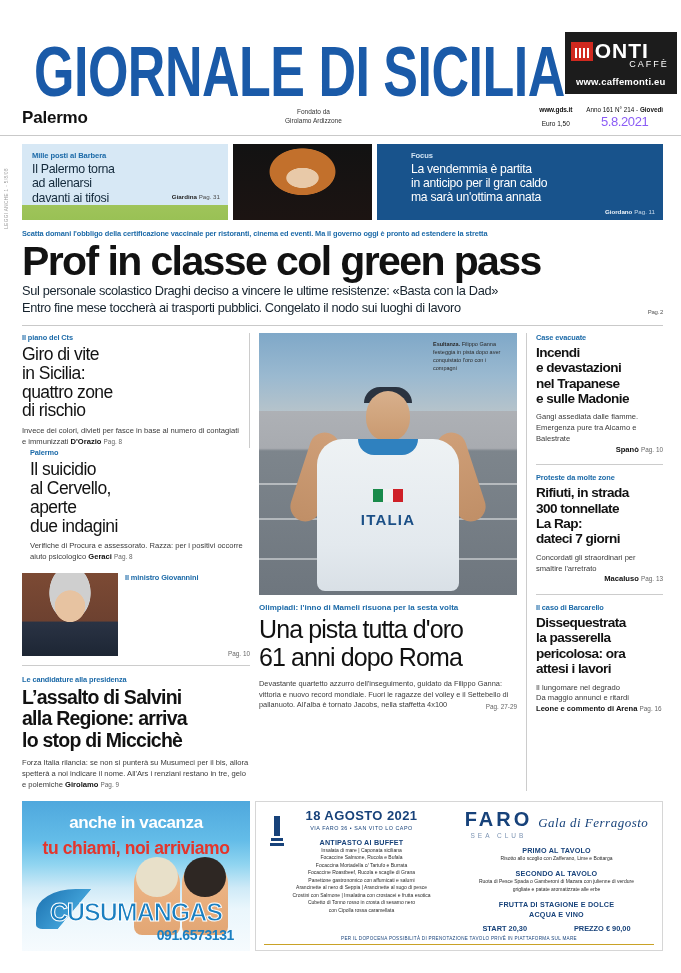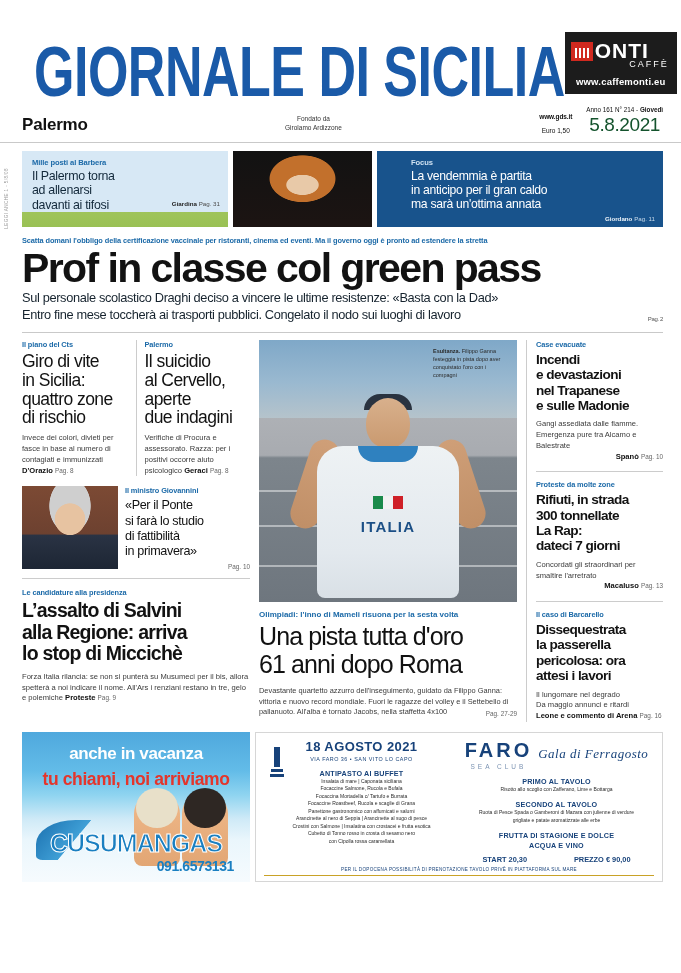--- a/index.html
+++ b/index.html
@@ -67,21 +67,21 @@
     padding: 12px 18px 7px 22px;
     border-bottom: 1.5px solid #c9c9c9;
   }
   .edition { font-size: 17px; font-weight: 700; color: #111; letter-spacing: -.2px; }
   .founded { font-size: 6.5px; color: #333; line-height: 1.5; text-align: center; flex: 1; margin-bottom: 2px; }
   .pricecol { text-align: center; font-size: 6.5px; color: #111; margin-right: 14px; margin-bottom: 1px; }
   .pricecol .www { font-weight: 700; display: block; margin-bottom: 7px; letter-spacing: -.1px; }
   .datecol { text-align: center; margin-bottom: -1px; }
   .datecol .annorow { font-size: 6.3px; color: #111; margin-bottom: 1px; }
   .datecol .annorow b { font-weight: 700; }
-  .datecol .bigdate { font-size: 19px; font-weight: 400; color: #14532d; letter-spacing: -.4px; }
+  .datecol .bigdate { font-size: 13px; font-weight: 400; color: #8b5cf6; letter-spacing: -.4px; }
 
   
   .teasers { display: flex; gap: 5px; padding: 8px 18px 0 22px; }
   .teaser { position: relative; height: 76px; overflow: hidden; display: flex; flex-direction: column; }
   .t1 { flex: 0 0 206px; background: #d7e8f5; }
   .t2 { flex: 0 0 139px; background: #bcd9ea; }
   .t3 { flex: 1 1 auto; background: #18538c; padding-left: 24px; }
   .t-text { padding: 7px 8px 0 10px; flex: 1 1 auto; position: relative; }
   .t-kicker { font-size: 7.6px; font-weight: 700; color: #1c6aa8; margin-bottom: 2px; letter-spacing: -.1px; }
   .t3 .t-kicker { color: #cfe2f2; }
@@ -365,21 +365,21 @@
       <span>Entro fine mese toccherà ai trasporti pubblici. Congelato il nodo sui luoghi di lavoro</span>
       <span class="pg">Pag. 2</span>
     </div>
   </div>
   <div class="rule"></div>
 
   <div class="grid">
 
     <div class="col-left">
       <div style="flex:1 1 auto;">
-        <div style="display:flex;">
+        <div style="display:flex;flex-direction:column;">
           <div class="subcol a">
             <div class="kicker">Il piano del Cts</div>
             <div class="hl hl-22">Giro di vite<br>in Sicilia:<br>quattro zone<br>di rischio</div>
             <div class="body-txt">
               <span>Invece dei colori, divieti per fasce in base al numero di contagiati e immunizzati</span>
               <b>D'Orazio</b>
               <span class="pg">Pag. 8</span>
             </div>
           </div>
           <div class="subcol b">
@@ -390,33 +390,32 @@
               <b>Geraci</b>
               <span class="pg">Pag. 8</span>
             </div>
           </div>
         </div>
 
         <div class="ministro">
           <div class="ministro-photo"></div>
           <div class="ministro-text">
             <div class="kicker">Il ministro Giovannini</div>
-            <div class="hl">«Per il Ponte<br>si farà lo studio<br>di fattibilità<br>in primavera»</div>
             <div class="pg">Pag. 10</div>
           </div>
         </div>
 
         <div class="hrule"></div>
 
         <div class="salvini">
           <div class="kicker">Le candidature alla presidenza</div>
           <div class="hl">L’assalto di Salvini<br>alla Regione: arriva<br>lo stop di Miccichè</div>
           <div class="body-txt">
             <span>Forza Italia rilancia: se non si punterà su Musumeci per il bis, allora spetterà a noi indicare il nome. All'Ars i renziani restano in tre, gelo e polemiche</span>
-            <b>Proteste</b>
+            <b>Girolamo</b>
             <span class="pg">Pag. 9</span>
           </div>
         </div>
       </div>
     </div>
 
     <div class="col-center">
       <div class="cphoto">
         <div class="crowd-blue"></div>
         <div class="track-lines">

